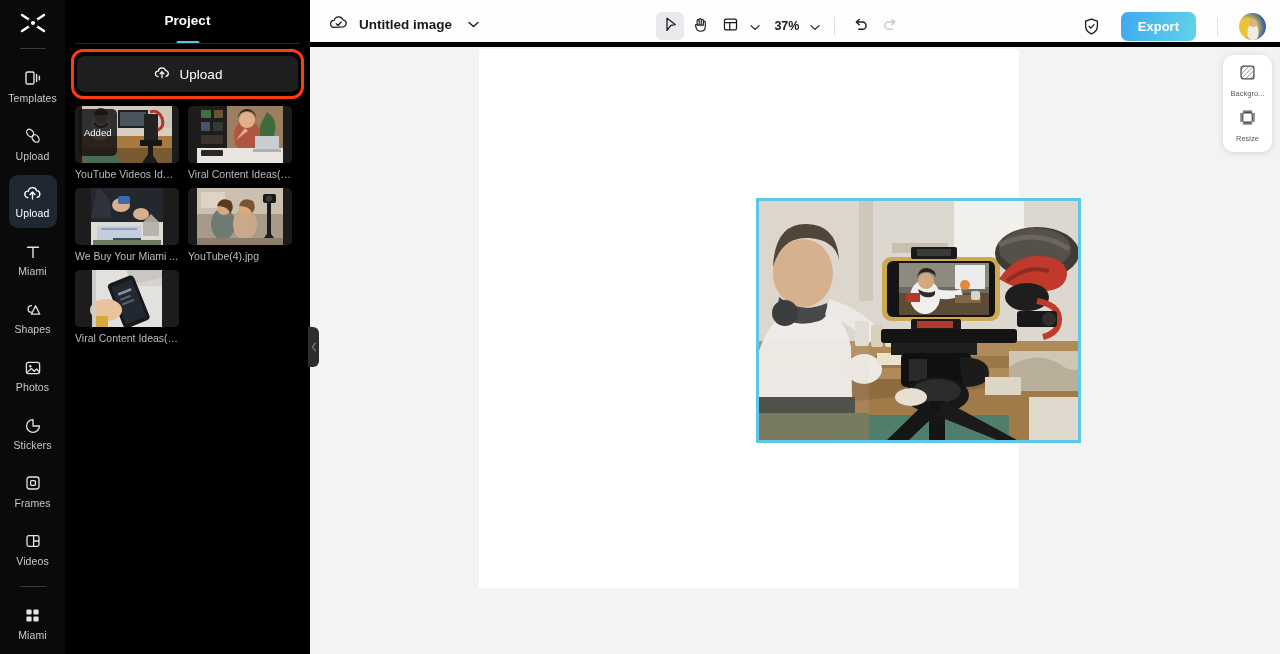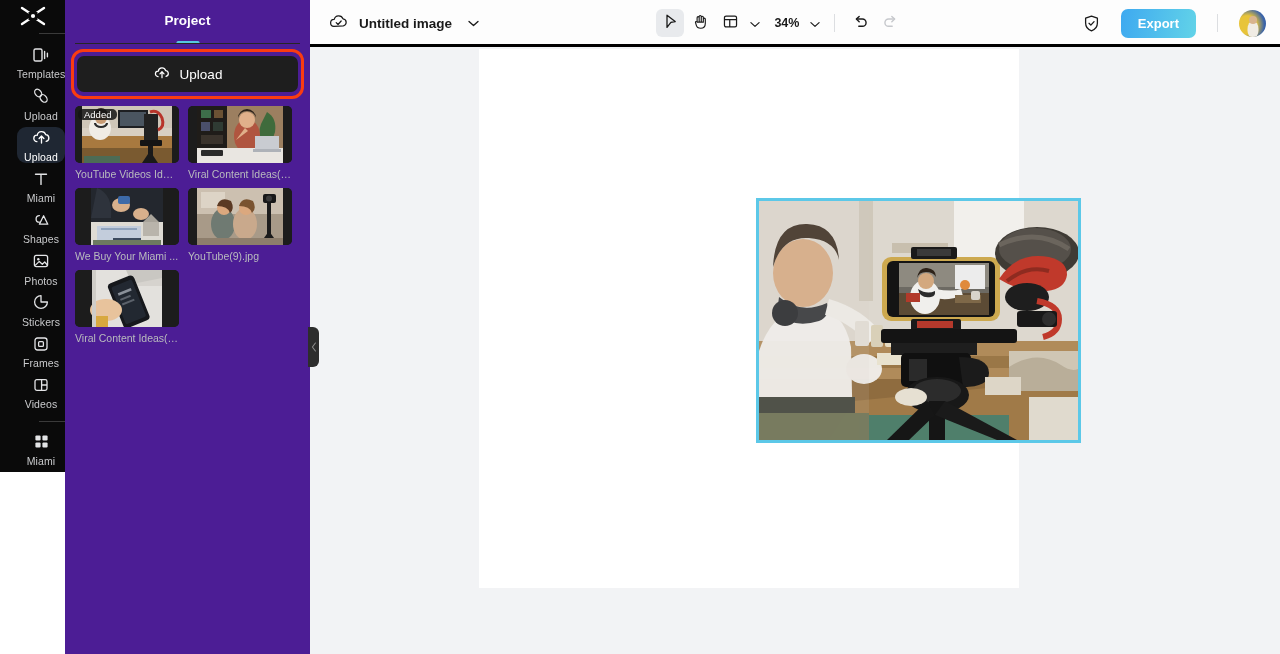--- a/index.html
+++ b/index.html
@@ -6,42 +6,42 @@
   html, body {
     width: 1280px; height: 654px;
     font-family: "Liberation Sans", sans-serif;
     overflow: hidden;
     background: #ffffff;
   }
   #app { position: relative; width: 1280px; height: 654px; display: flex; }
 
   
   #rail {
-    width: 65px; height: 472px; background: #0a0a0a;
-    display: flex; flex-direction: column; align-items: flex-end;
+    width: 65px; height: 654px; background: #0a0a0a;
+    display: flex; flex-direction: column; align-items: center;
     flex: 0 0 65px;
   }
   #rail-logo {
     width: 65px; height: 46px; display: flex; align-items: center; justify-content: center;
   }
   #rail-divider { width: 26px; height: 1px; background: #3a3a3a; margin: 2px 0 10px 0; }
   .rail-item {
     width: 48px; height: 53px; border-radius: 9px;
     display: flex; flex-direction: column; align-items: center; justify-content: center;
     gap: 4px; cursor: pointer; margin-bottom: 5px;
   }
   .rail-item .r-ico { height: 21px; display: flex; align-items: center; justify-content: center; }
   .rail-item .r-lbl { font-size: 10.5px; color: #c9cacc; letter-spacing: .1px; line-height: 1; }
   .rail-item.active { background: #1f2733; }
   .rail-item.active .r-lbl { color: #ffffff; }
   #rail-sep { width: 26px; height: 1px; background: #3a3a3a; margin: 6px 0 9px 0; }
 
   
   #panel {
-    width: 245px; height: 654px; background: #4c1d95; flex: 0 0 245px;
+    width: 245px; height: 654px; background: #000000; flex: 0 0 245px;
     position: relative;
   }
   #panel-tabs {
     height: 42px; display: flex; align-items: center; position: relative;
   }
   .ptab {
     flex: 1; text-align: center; font-size: 13.5px; cursor: pointer;
     position: relative; line-height: 42px; height: 42px;
   }
   .ptab.active { color: #ffffff; font-weight: bold; }
@@ -67,39 +67,39 @@
     margin: 14px 10px 0 10px; display: flex; flex-wrap: wrap; gap: 8px 9px;
   }
   .thumb { width: 104px; cursor: pointer; }
   .thumb-img {
     width: 104px; height: 57px; border-radius: 5px; background: #1c1c1c;
     position: relative; overflow: hidden; display: flex; align-items: center; justify-content: center;
   }
   .thumb-img .inner { height: 57px; position: relative; overflow: hidden; }
   .badge {
     position: absolute; left: 3px; top: 3px; background: rgba(20,20,20,.85);
-    color: #fff; font-size: 9.5px; padding: 0 6px; border-radius: 5px; z-index: 4; text-align: right;
+    color: #fff; font-size: 9.5px; padding: 18px 6px; border-radius: 5px; z-index: 4; text-align: right;
   }
   .thumb-cap {
     margin-top: 5px; font-size: 10.5px; color: #b9bbbe;
     white-space: nowrap; overflow: hidden; text-overflow: ellipsis;
   }
 
   #panel-handle {
     position: absolute; right: -9px; top: 327px; width: 11px; height: 40px;
     background: #2d2d2d; border-radius: 0 6px 6px 0; z-index: 20;
     display: flex; align-items: center; justify-content: center; cursor: pointer;
   }
 
   
   #main { flex: 1; height: 654px; display: flex; flex-direction: column; background: #f2f3f5; min-width: 0; }
 
   #topbar {
-    height: 47px; background: #fdfdfd; border-bottom: 3px solid #000000;
-    display: flex; align-items: center; padding: 2px 14px 0 18px; flex: 0 0 47px;
+    height: 47px; background: #fdfdfd; border-bottom: 5px solid #000000;
+    display: flex; align-items: flex-start; padding: 12px 14px 0 18px; flex: 0 0 47px;
   }
   #tb-left { display: flex; align-items: center; gap: 10px; }
   #doc-title { font-size: 13.5px; color: #1a1a1a; font-weight: bold; }
   #tb-center { margin-left: auto; display: flex; align-items: center; gap: 2px; }
   .tb-btn {
     width: 28px; height: 28px; border-radius: 6px; display: flex;
     align-items: center; justify-content: center; cursor: pointer;
   }
   .tb-btn.sel { background: #e8eaed; }
   .tb-caret { width: 17px; height: 28px; display: flex; align-items: center; justify-content: center; cursor: pointer; }
@@ -384,21 +384,21 @@
               <circle cx="49" cy="20" r="7" fill="#dba87e"></circle>
               <path d="M42 18 q3 -10 14 -5 q4 8 -1 12 q-2 -7 -13 -7z" fill="#7a5330"></path>
               <rect x="66" y="6" width="13" height="9" rx="2" fill="#181818"></rect>
               <circle cx="72" cy="10.5" r="3" fill="#3a3a3a"></circle>
               <rect x="70" y="15" width="4" height="34" fill="#1c1c1c"></rect>
               <path d="M62 57 l10 -14 l10 14z" fill="#1c1c1c"></path>
               <rect x="0" y="50" width="86" height="7" fill="#8d7e6c"></rect>
             </g>
           </svg>
         </div>
-        <div class="thumb-cap">YouTube(9).jpg</div>
+        <div class="thumb-cap">YouTube(4).jpg</div>
       </div>
 
       <div class="thumb">
         <div class="thumb-img">
           <svg class="inner" width="104" height="57" viewBox="0 0 104 57">
             <rect width="104" height="57" fill="#1c1c1c"></rect>
             <g transform="translate(17,0)">
               <rect x="0" y="0" width="70" height="57" fill="#e3e1dd"></rect>
               <rect x="40" y="0" width="30" height="16" fill="#d6d3ce"></rect>
               <path d="M34 0 l36 0 l0 8 l-30 6z" fill="#c9c7c2"></path>
@@ -469,21 +469,21 @@
               </svg>
           </span>
         </div>
         <div class="tb-caret">
           <span>
             <svg width="10" height="7" viewBox="0 0 11 7">
                 <path d="M1 1.4L5.5 5.6L10 1.4" stroke="#1a1a1a" stroke-width="1.3" fill="none" stroke-linecap="round" stroke-linejoin="round"></path>
               </svg>
           </span>
         </div>
-        <span id="zoom-val">34%</span>
+        <span id="zoom-val">37%</span>
         <div class="tb-caret">
           <span>
             <svg width="10" height="7" viewBox="0 0 11 7">
                 <path d="M1 1.4L5.5 5.6L10 1.4" stroke="#1a1a1a" stroke-width="1.3" fill="none" stroke-linecap="round" stroke-linejoin="round"></path>
               </svg>
           </span>
         </div>
         <div class="tb-sep"></div>
         <div class="tb-btn">
           <span>
@@ -601,15 +601,39 @@
             <path d="M250 166 q28 -18 52 -2 q10 7 17 4 v22 h-69z" fill="#b9ae99"></path>
             <rect x="270" y="196" width="49" height="43" fill="#e0dace"></rect>
             <rect x="226" y="176" width="36" height="18" fill="#ddd6c7"></rect>
             <ellipse cx="152" cy="196" rx="16" ry="9" fill="#e6e0d2"></ellipse>
 
             <rect x="0" y="0" width="110" height="239" fill="#d9cfc2" opacity="0.12"></rect>
           </svg>
         </div>
       </div>
 
+      <div id="right-panel">
+        <div class="rp-item">
+          <span>
+            <svg width="19" height="19" viewBox="0 0 20 20">
+                <defs>
+                  <pattern id="hch" width="3.4" height="3.4" patternUnits="userSpaceOnUse" patternTransform="rotate(45)">
+                    <line x1="0" y1="0" x2="0" y2="3.4" stroke="#6d7075" stroke-width="1.2"></line>
+                  </pattern>
+                </defs>
+                <rect x="3.2" y="3.2" width="13.6" height="13.6" rx="2.4" fill="url(#hch)" stroke="#4b4e53" stroke-width="1.35"></rect>
+              </svg>
+          </span>
+          <span class="rp-lbl">Backgro...</span>
+        </div>
+        <div class="rp-item">
+          <span>
+            <svg width="19" height="19" viewBox="0 0 20 20">
+                <rect x="5" y="5" width="10" height="10" rx="1.6" stroke="#4b4e53" stroke-width="1.35" fill="none"></rect>
+                <path d="M3.2 5.6v8.8M16.8 5.6v8.8M5.6 3.2h8.8M5.6 16.8h8.8" stroke="#4b4e53" stroke-width="1.25" stroke-linecap="round"></path>
+              </svg>
+          </span>
+          <span class="rp-lbl">Resize</span>
+        </div>
+      </div>
     </div>
   </div>
 </div>
 
 </body></html>

